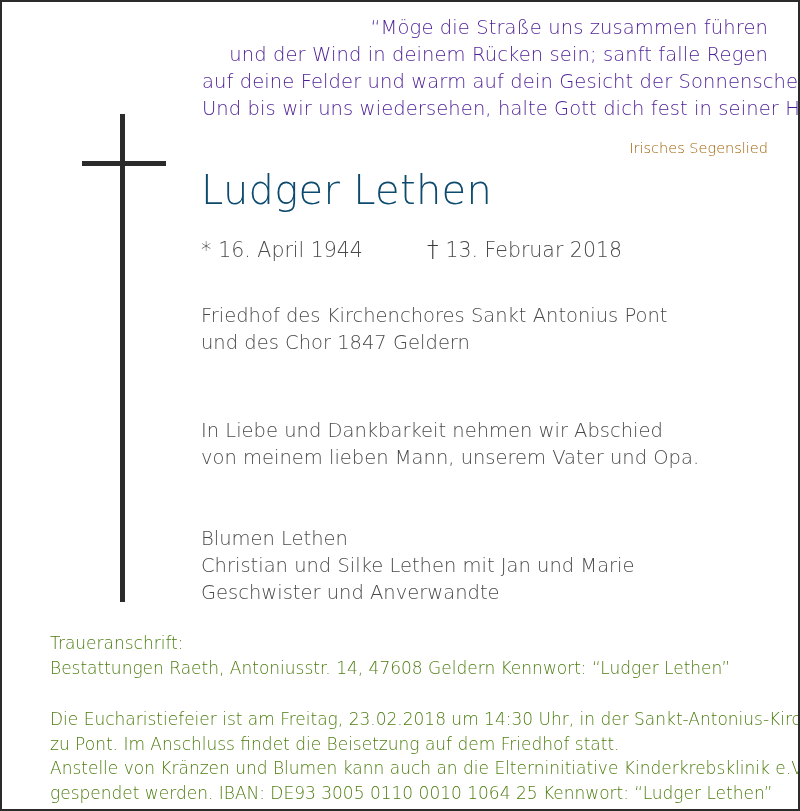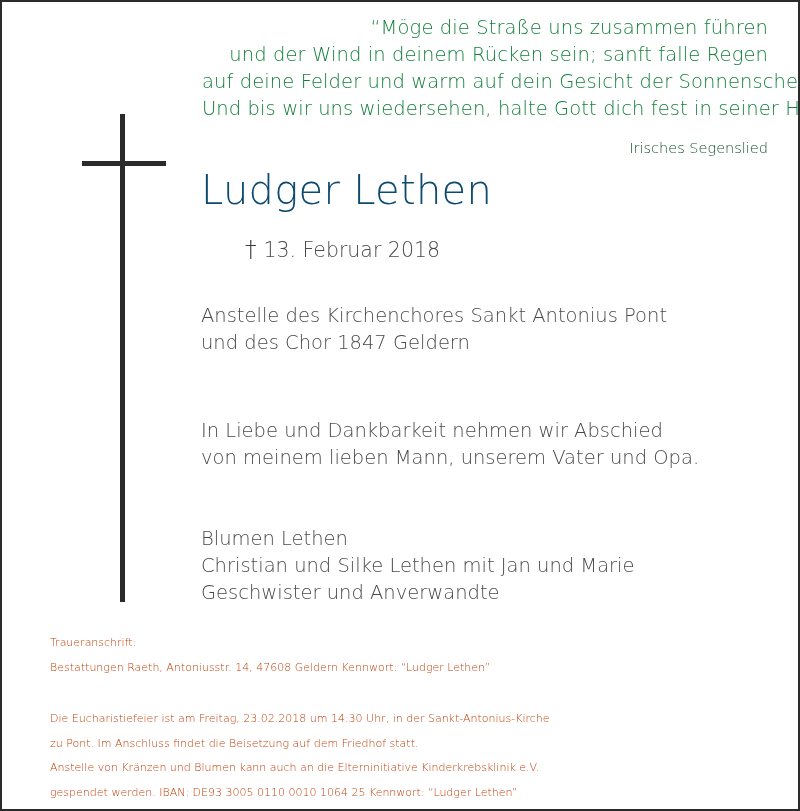--- a/index.html
+++ b/index.html
@@ -25,30 +25,30 @@
   .quote-block {
     position: absolute;
     top: 12px;
     left: 200px;
     width: 566px;
     text-align: right;
   }
   .quote-line {
     font-size: 19.5px;
     line-height: 27px;
-    color: #15803d;
+    color: #4c1d95;
     font-weight: 300;
     letter-spacing: 0.1px;
     white-space: nowrap;
   }
   .quote-attrib {
     margin-top: 16px;
     font-size: 14.5px;
     line-height: 20px;
-    color: #14532d;
+    color: #a16207;
     font-weight: 300;
   }
 
   
   .cross {
     position: absolute;
     left: 80px;
     top: 112px;
     width: 84px;
     height: 488px;
@@ -124,23 +124,23 @@
 
   
   .footer-col {
     position: absolute;
     left: 48px;
     width: 726px;
   }
   .footer-address { top: 629px; }
   .footer-service { top: 705px; }
   .footer-line {
-    font-size: 11px;
+    font-size: 17px;
     line-height: 24.5px;
-    color: #c2410c;
+    color: #4d7c0f;
     font-weight: 300;
     white-space: nowrap;
   }
 </style>
 </head>
 <body>
 
 <div class="notice-card">
 
   <div class="quote-block">
@@ -154,27 +154,30 @@
   <div class="cross">
     <div class="cross-stem"></div>
     <div class="cross-bar"></div>
   </div>
 
   <div class="main-col">
 
     <h1 class="deceased-name">Ludger Lethen</h1>
 
     <div class="dates-row">
+      <span class="date-birth">
+        <span class="sym">*</span><span>16. April 1944</span>
+      </span>
       <span class="date-death">
         <span class="sym sym-dagger">†</span><span>13. Februar 2018</span>
       </span>
     </div>
 
     <div class="para para-membership">
-      <div>Anstelle des Kirchenchores Sankt Antonius Pont</div>
+      <div>Friedhof des Kirchenchores Sankt Antonius Pont</div>
       <div>und des Chor 1847 Geldern</div>
     </div>
 
     <div class="para para-farewell">
       <div>In Liebe und Dankbarkeit nehmen wir Abschied</div>
       <div>von meinem lieben Mann, unserem Vater und Opa.</div>
     </div>
 
     <div class="para para-family">
       <div>Blumen Lethen</div>

